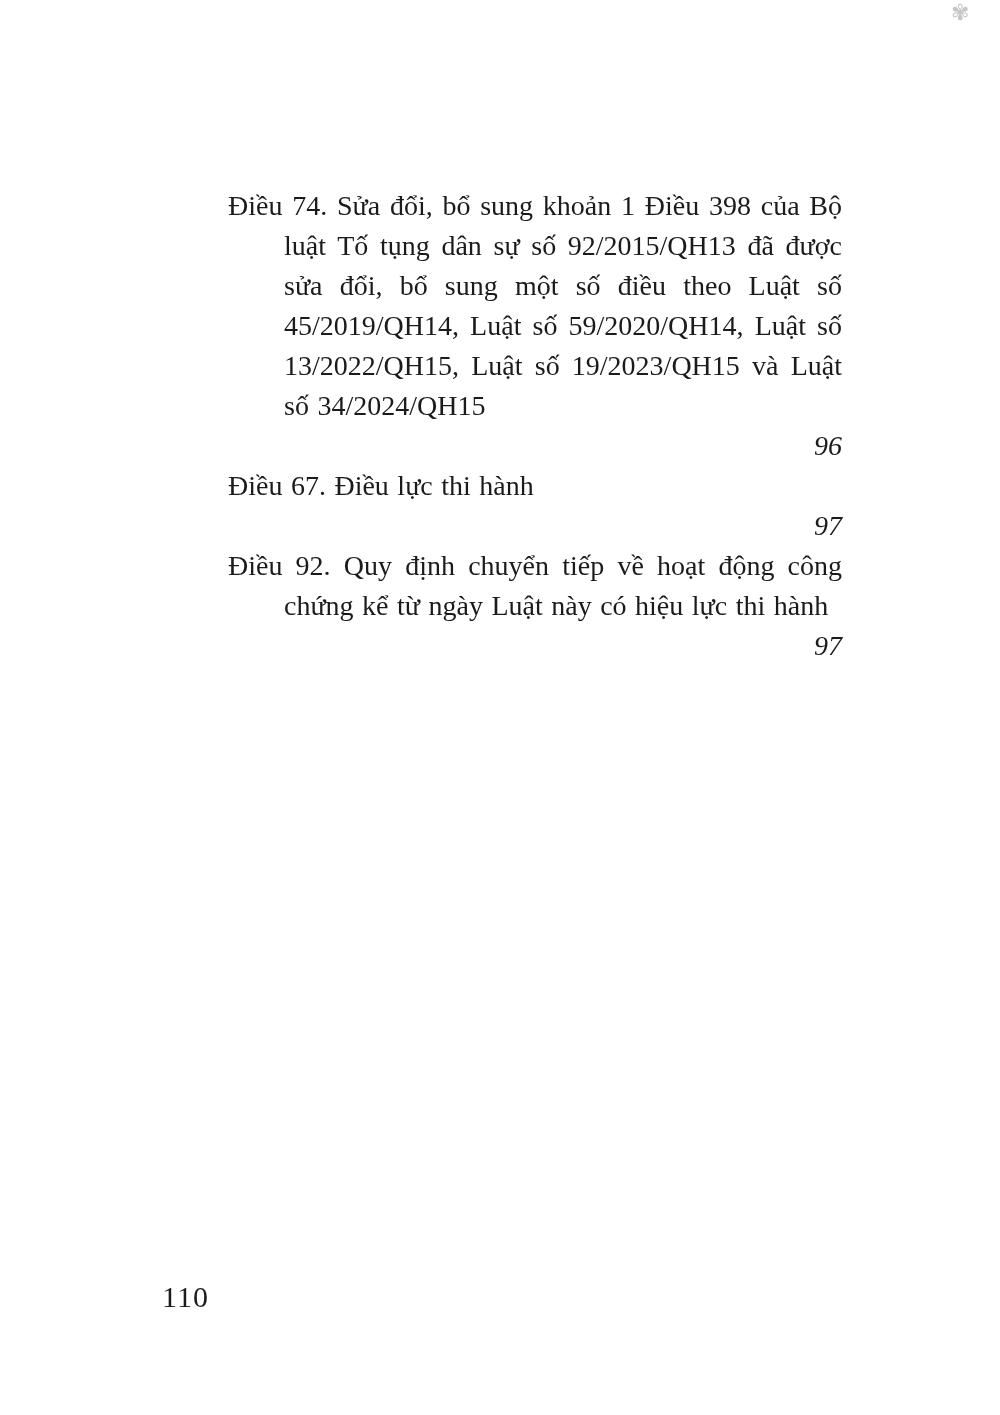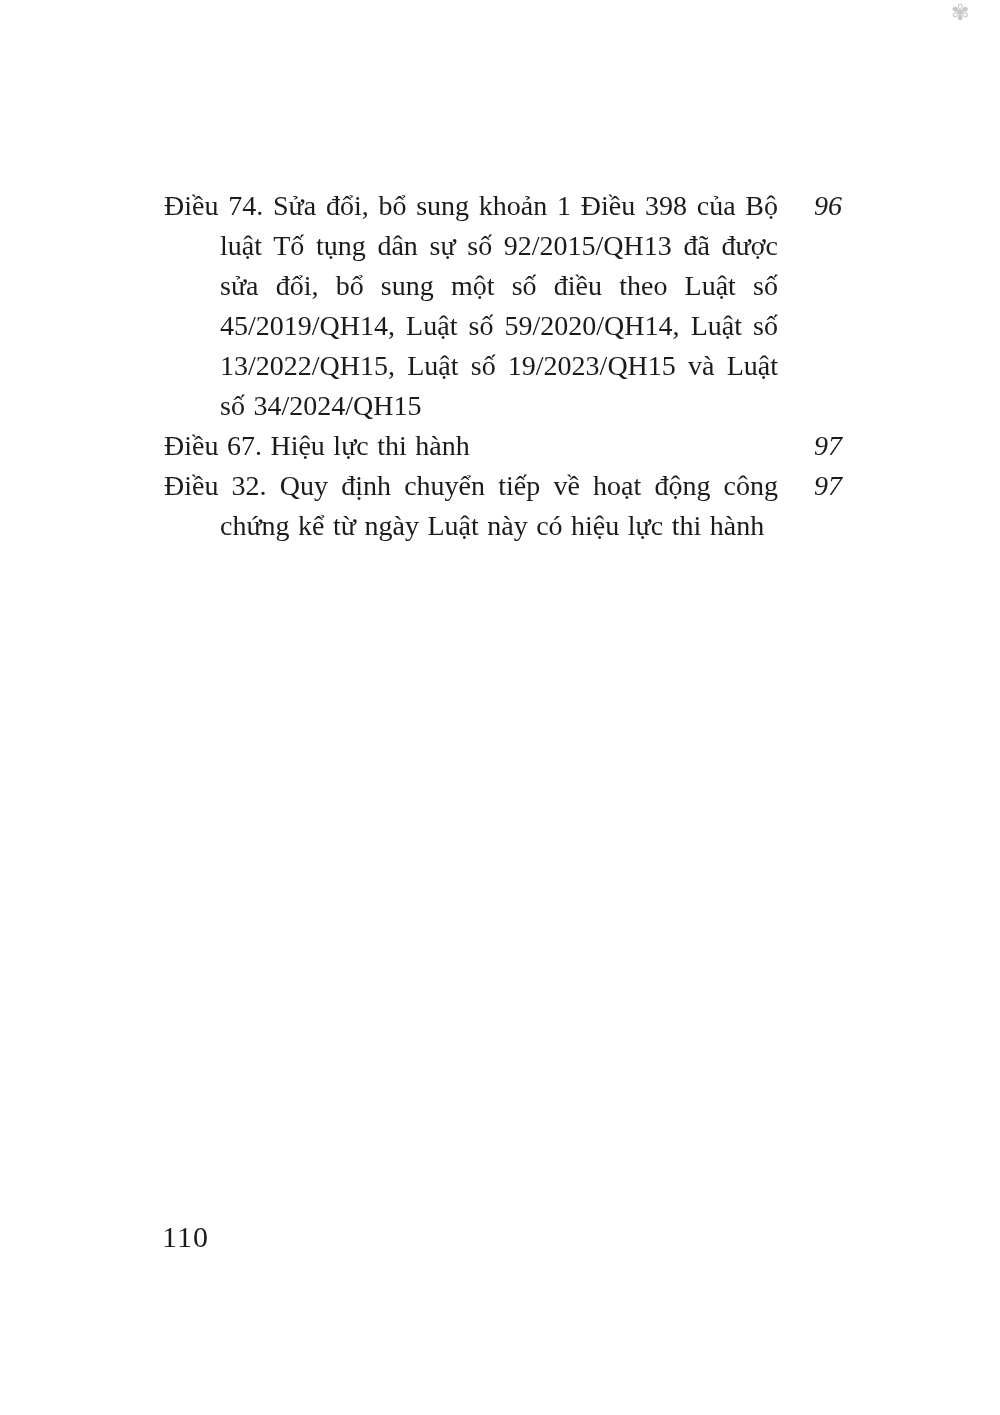--- a/index.html
+++ b/index.html
@@ -29,64 +29,65 @@
     position: absolute;
     left: 164px;
     top: 186px;
     width: 678px;
     font-size: 28px;
     line-height: 40px;
     word-spacing: 1.5px;
   }
   .toc-entry {
     display: flex;
-    align-items: flex-start;
+    align-items: flex-end;
+    flex-direction: column;
   }
   .entry-text {
     width: 558px;
     text-align: justify;
     text-indent: -56px;
     padding-left: 56px;
   }
   .page-num {
     flex: 1;
     text-align: right;
     white-space: nowrap;
     font-style: italic;
   }
   .footer-page-number {
     position: absolute;
     left: 162px;
-    top: 1219px;
+    top: 1279px;
     font-size: 30px;
     line-height: 36px;
     letter-spacing: 1px;
   }
 </style>
 </head>
 <body>
 
 <div class="page">
 
   <span class="flower">✾</span>
 
   <div class="toc">
 
     <div class="toc-entry">
       <p class="entry-text" style="margin:0;"><span>Điều 74.</span> <span>Sửa đổi, bổ sung khoản 1 Điều 398 của Bộ luật Tố tụng dân sự số 92/2015/QH13 đã được sửa đổi, bổ sung một số điều theo Luật số 45/2019/QH14, Luật số 59/2020/QH14, Luật số 13/2022/QH15, Luật số 19/2023/QH15 và Luật số 34/2024/QH15</span></p>
       <span class="page-num">96</span>
     </div>
 
     <div class="toc-entry">
-      <p class="entry-text" style="margin:0;"><span>Điều 67.</span> <span>Hiệu lực thi hành</span></p>
+      <p class="entry-text" style="margin:0;"><span>Điều 67.</span> <span>Điều lực thi hành</span></p>
       <span class="page-num">97</span>
     </div>
 
     <div class="toc-entry">
-      <p class="entry-text" style="margin:0;"><span>Điều 32.</span> <span>Quy định chuyển tiếp về hoạt động công chứng kể từ ngày Luật này có hiệu lực thi hành</span></p>
+      <p class="entry-text" style="margin:0;"><span>Điều 92.</span> <span>Quy định chuyển tiếp về hoạt động công chứng kể từ ngày Luật này có hiệu lực thi hành</span></p>
       <span class="page-num">97</span>
     </div>
 
   </div>
 
   <div class="footer-page-number">110</div>
 
 </div>
 
 </body></html>

